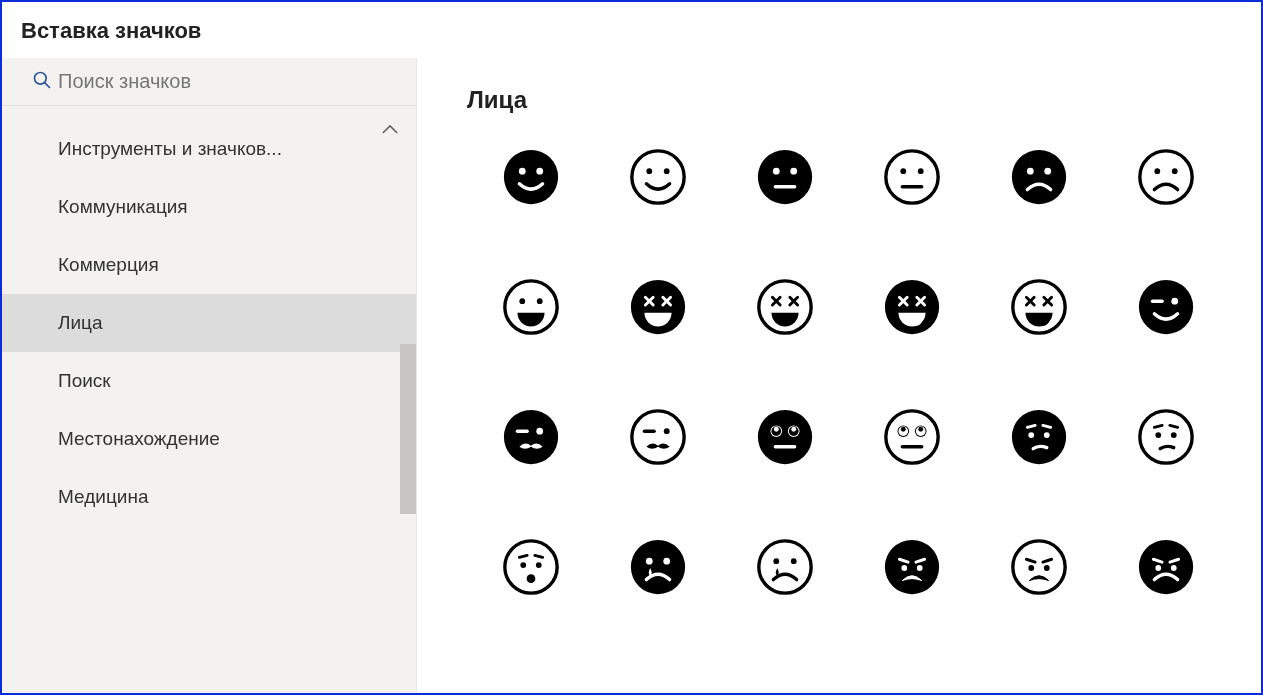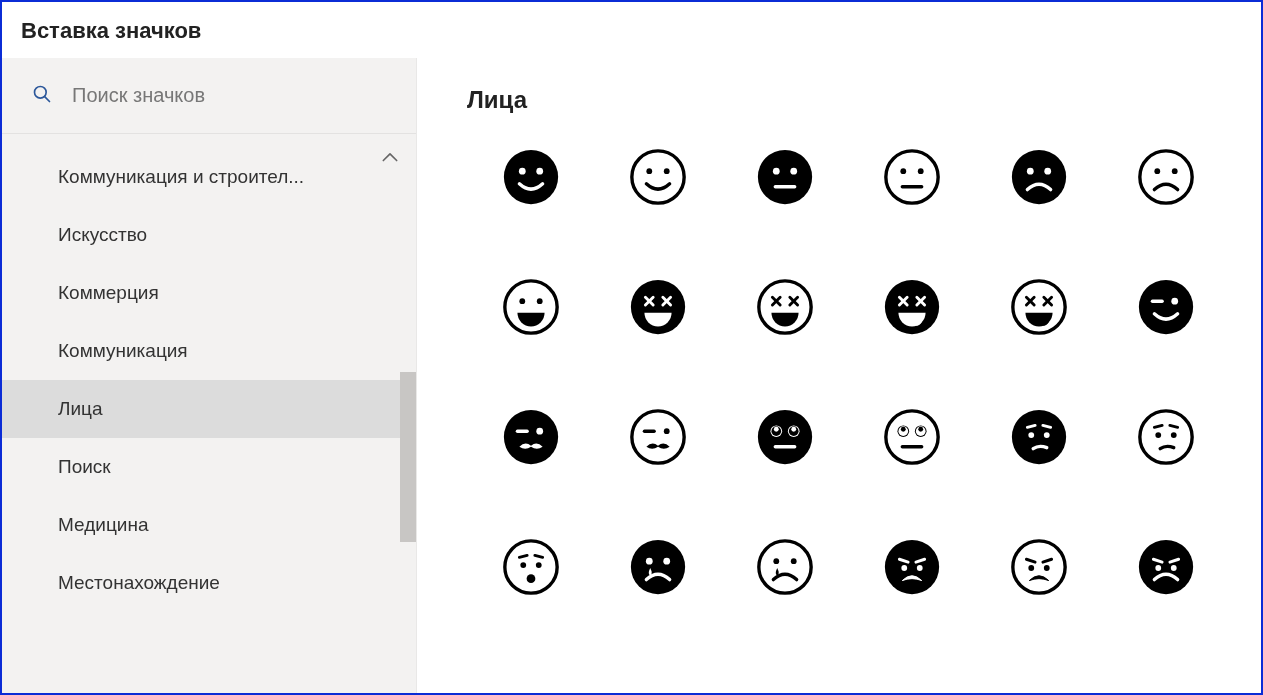--- a/index.html
+++ b/index.html
@@ -28,24 +28,24 @@
   .sidebar {
     width: 415px;
     background: #f3f2f1;
     display: flex;
     flex-direction: column;
     border-right: 1px solid #e9e8e7;
   }
   .search-row {
     display: flex;
     align-items: center;
-    height: 76px;
+    height: 48px;
     padding: 0 18px 0 30px;
     border-bottom: 1px solid #e3e2e1;
-    gap: 20px;
+    gap: 6px;
   }
   .search-icon-svg { width: 20px; height: 20px; flex: 0 0 auto; }
   .search-input {
     border: none;
     background: transparent;
     outline: none;
     font-size: 20px;
     color: #555;
     width: 100%;
     font-family: inherit;
@@ -139,28 +139,27 @@
       <input class="search-input" type="text" placeholder="Поиск значков" style="">
     </div>
     <div class="categories">
       <span class="scroll-up-chevron">
         <svg viewBox="0 0 24 24" width="20" height="20">
           <polyline points="4,15 12,7 20,15" fill="none" stroke="#666" stroke-width="2" stroke-linecap="round" stroke-linejoin="round"></polyline>
         </svg>
       </span>
       <div class="scroll-thumb"></div>
       <div class="cat-list" id="cat-list">
-          <div class="cat-item">Коммуникация и строител...</div>
-          <div class="cat-item">Искусство</div>
+          <div class="cat-item">Инструменты и значков...</div>
+          <div class="cat-item">Коммуникация</div>
           <div class="cat-item">Коммерция</div>
-          <div class="cat-item">Коммуникация</div>
           <div class="cat-item selected">Лица</div>
           <div class="cat-item">Поиск</div>
+          <div class="cat-item">Местонахождение</div>
           <div class="cat-item">Медицина</div>
-          <div class="cat-item">Местонахождение</div>
         </div>
     </div>
   </div>
 
   <div class="main">
     <div class="main-title">Лица</div>
     <div class="icon-grid" id="icon-grid">
         <div class="icon-cell">
           <svg viewBox="0 0 64 64" width="62" height="62">
             <circle cx="32" cy="32" r="28" fill="#000"></circle>

